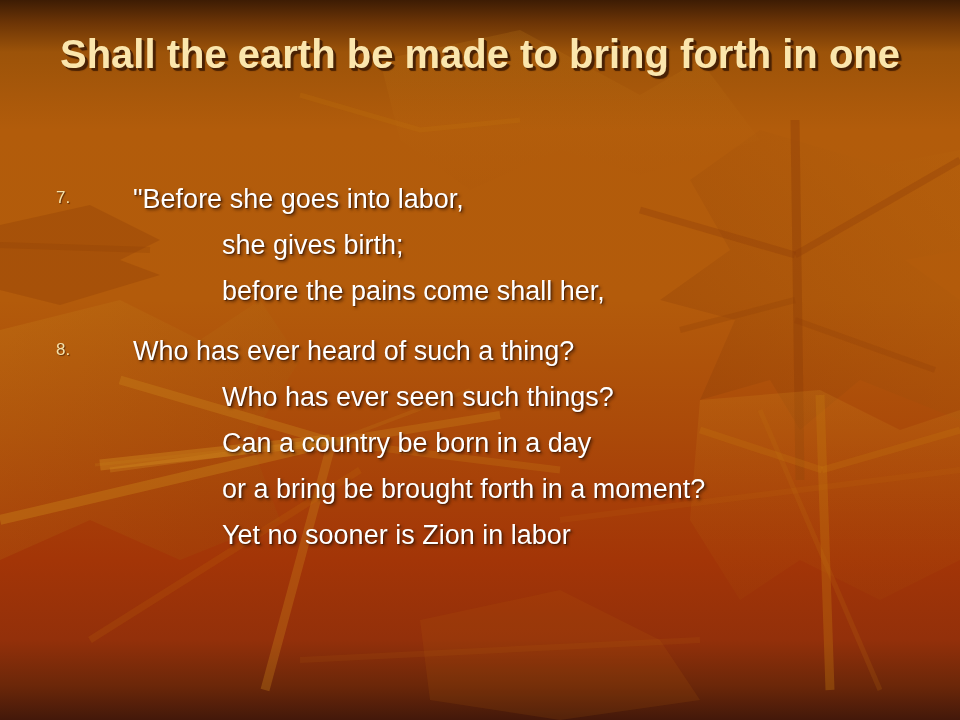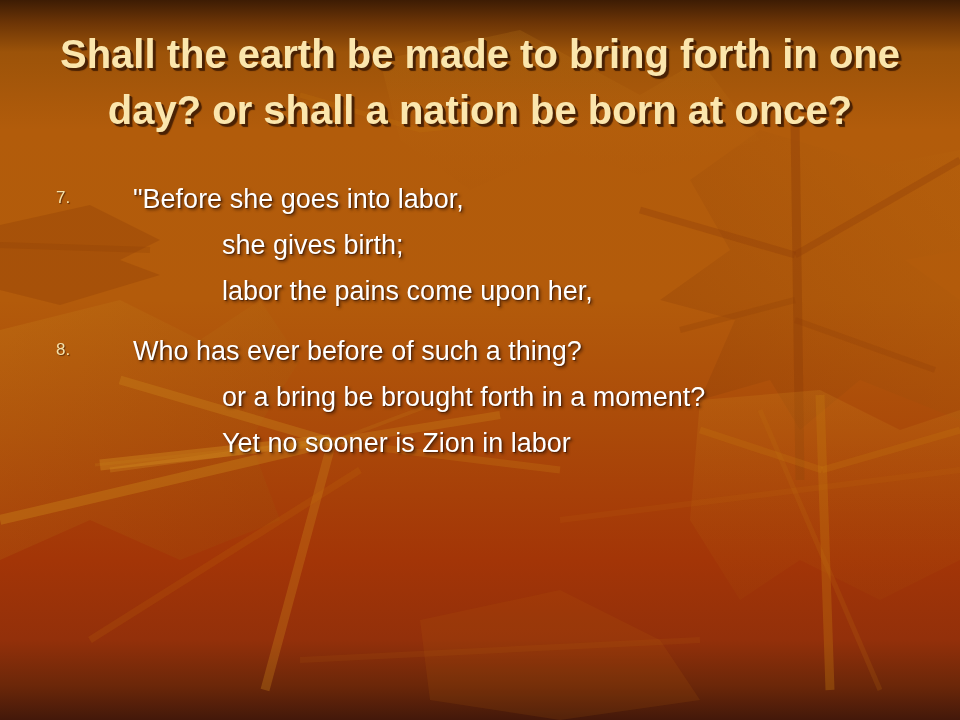--- a/index.html
+++ b/index.html
@@ -173,37 +173,38 @@
     </g>
 
     <g>
       <path d="M90 640 L360 470" stroke="#c4770f" stroke-opacity="0.16" stroke-width="7" fill="none"></path>
       <path d="M560 520 L960 470" stroke="#c4770f" stroke-opacity="0.12" stroke-width="6" fill="none"></path>
     </g>
   </svg>
 
   <div class="title-block">
     <div class="title-line">Shall the earth be made to bring forth in one</div>
-    <div class="title-line">day? or shall a nation be born at once?</div>
   </div>
 
   <div class="body-block">
 
     <div class="list-item">
       <div class="item-marker">7.</div>
       <div class="item-lines">
         <div class="line first">"Before she goes into labor,</div>
         <div class="line">she gives birth;</div>
-        <div class="line">labor the pains come upon her,</div>
+        <div class="line">before the pains come shall her,</div>
       </div>
     </div>
 
     <div class="list-item">
       <div class="item-marker">8.</div>
       <div class="item-lines">
-        <div class="line first">Who has ever before of such a thing?</div>
+        <div class="line first">Who has ever heard of such a thing?</div>
+        <div class="line">Who has ever seen such things?</div>
+        <div class="line">Can a country be born in a day</div>
         <div class="line">or a bring be brought forth in a moment?</div>
         <div class="line">Yet no sooner is Zion in labor</div>
       </div>
     </div>
 
   </div>
 </div>
 
 </body></html>

